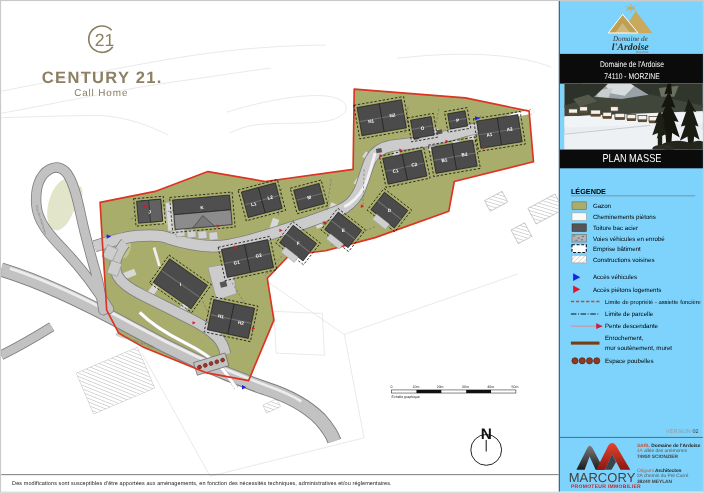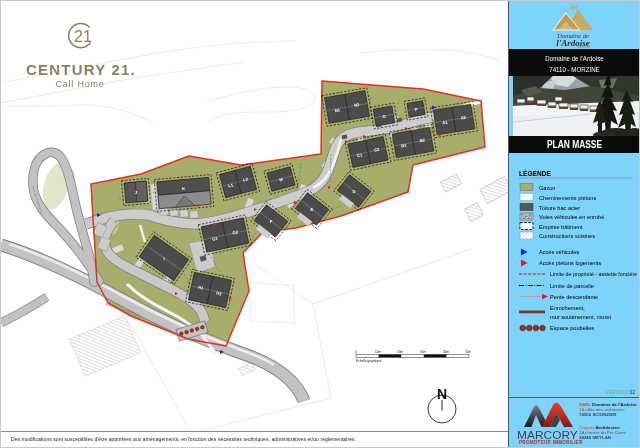--- a/index.html
+++ b/index.html
@@ -399,21 +399,21 @@
     </g>
 
     <path d="M94,0 L91,10 L94,9 L88,22 L92,21 L85,36 L90,34 L84,50 L92,46 L93,60 L97,60 L98,45 L105,49 L100,34 L104,35 L97,21 L101,22 L96,9 L98,10 L97,0 Z" fill="#14160e"></path>
     <path d="M86,26 L82,36 L84,35 L80,47 L85,45 L85,58 L89,58 L89,45 L93,47 L90,35 L92,36 L88,26 Z" fill="#1d2015"></path>
     <path d="M113,14 L109,26 L111,25 L106,39 L110,38 L105,52 L112,48 L113,60 L117,60 L118,48 L123,51 L119,38 L122,39 L117,25 L120,26 Z" fill="#191c12"></path>
     <ellipse cx="103" cy="57" rx="15" ry="5" fill="#23261b"></ellipse>
     <ellipse cx="122" cy="57" rx="8" ry="5" fill="#23261b"></ellipse>
     <ellipse cx="90" cy="59" rx="10" ry="3.5" fill="#2a2d20"></ellipse>
   </svg>
 
-  <div class="band" style="top:135px;height:17px;font-size:10.5px;line-height:17px;font-weight:bold;">
+  <div class="band" style="top:135px;height:17px;font-size:10.5px;line-height:17px;font-weight:normal;">
     <div style="transform:scaleX(0.8);transform-origin:50% 50%;">PLAN MASSE</div>
   </div>
 
   <svg width="131" height="244" viewBox="0 0 131 244" style="position:absolute;left:0;top:152px;" font-family="Liberation Sans, sans-serif">
     <text x="10" y="23" font-size="6.6" font-weight="bold" fill="#000">LÉGENDE</text>
     <line x1="10" y1="25" x2="123" y2="25" stroke="#777" stroke-width="0.6"></line>
     <g font-size="5.6" fill="#000">
       <rect x="11" y="30.5" width="13" height="7" fill="#a9ad6c" stroke="#666" stroke-width="0.5"></rect>
       <text x="30" y="36.5">Gazon</text>
       <rect x="11" y="40.5" width="13" height="7" fill="#fafafa" stroke="#999" stroke-width="0.5"></rect>
@@ -483,21 +483,21 @@
       <text x="70" y="9"><tspan fill="#d4502a" font-weight="bold">SARL</tspan><tspan fill="#222" font-weight="bold"> Domaine de l'Ardoise</tspan></text>
       <text x="70" y="14" fill="#555"><tspan fill="#d4502a">4A</tspan> allée des anémones</text>
       <text x="70" y="19" fill="#444" font-weight="bold">74950 SCIONZIER</text>
       <text x="70" y="32"><tspan fill="#d4502a">Origami</tspan><tspan fill="#222" font-weight="bold"> Architecten</tspan></text>
       <text x="70" y="37" fill="#555">2A chemin du Pré Carré</text>
       <text x="70" y="42" fill="#444" font-weight="bold">38240 MEYLAN</text>
     </g>
   </svg>
 </div>
 
-<div style="position:absolute;left:0;top:0;width:220px;height:100px;">
+<div style="position:absolute;left:12px;top:0;width:220px;height:100px;">
   <svg width="220" height="100" viewBox="0 0 220 100">
     <path d="M 88.5 26.5 A 12 12 0 1 0 89.5 41.5" fill="none" stroke="#8c7f62" stroke-width="1.5"></path>
     <text x="82" y="40.5" text-anchor="middle" font-family="Liberation Sans, sans-serif" font-size="16" fill="#8c7f62">21</text>
     <text x="80" y="74" text-anchor="middle" font-family="Liberation Sans, sans-serif" font-size="15" font-weight="bold" fill="#8c7f62" letter-spacing="1.2">CENTURY 21.</text>
     <text x="79" y="86" text-anchor="middle" font-family="Liberation Sans, sans-serif" font-size="9" fill="#8c7f62" letter-spacing="0.8">Call Home</text>
   </svg>
 </div>
 </div>
 
 </body></html>

